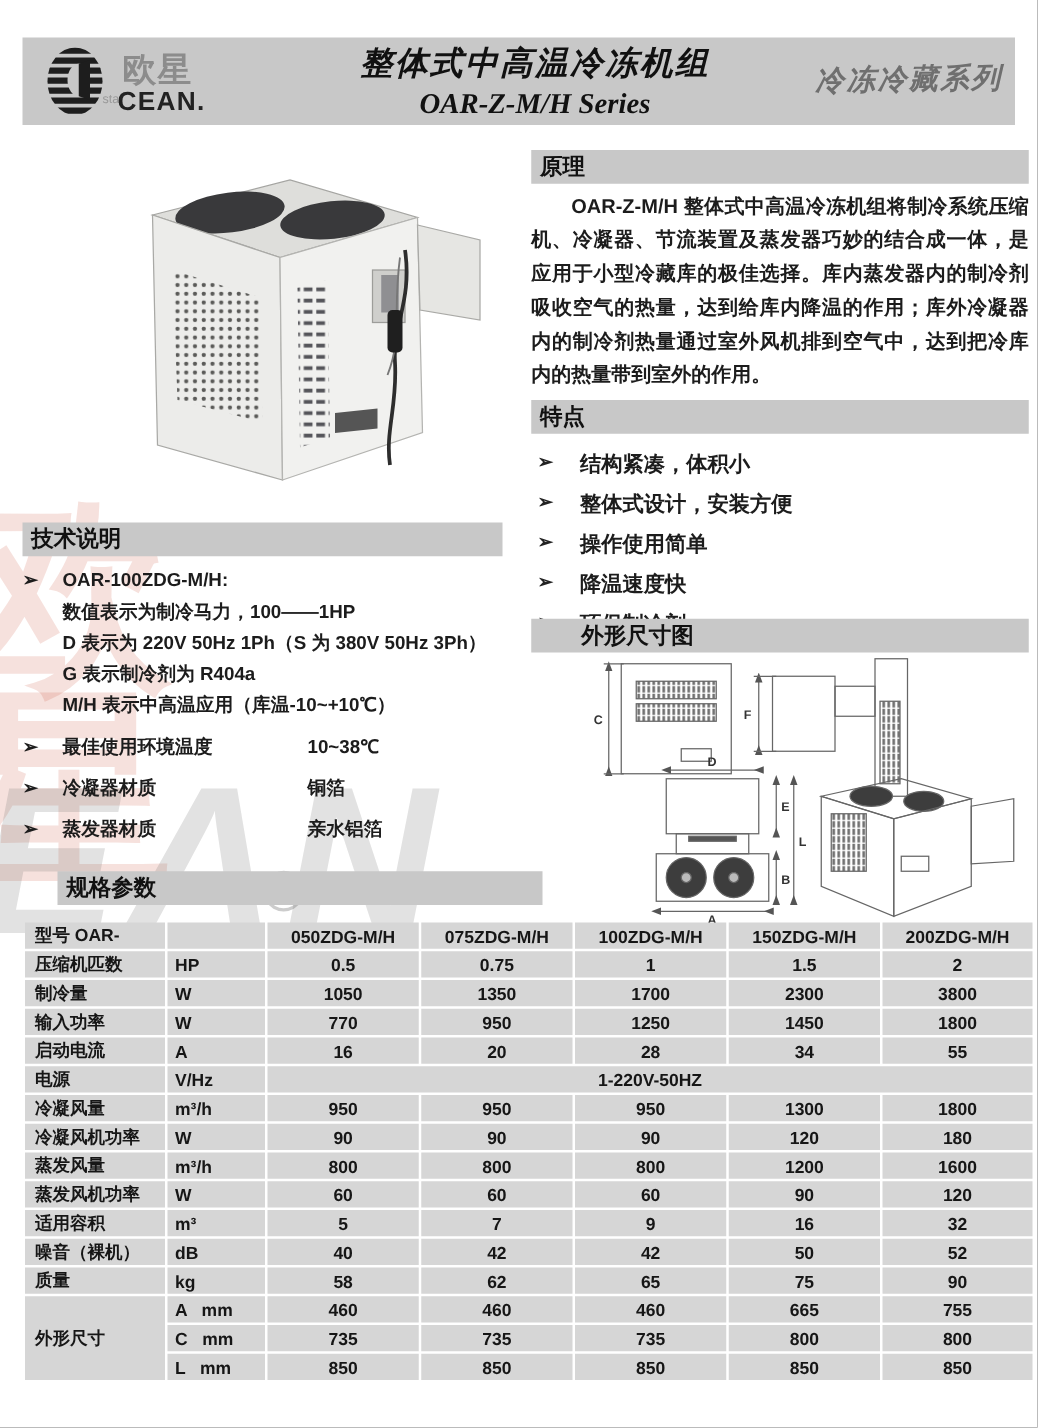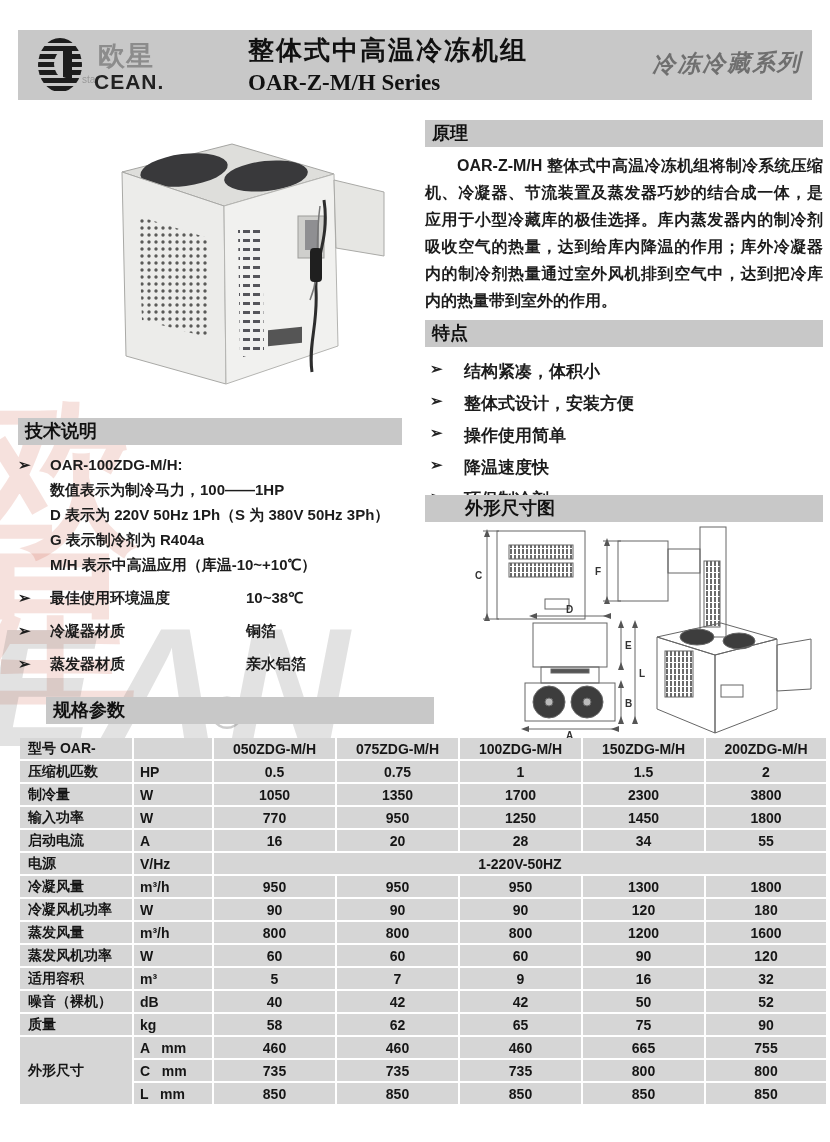--- a/index.html
+++ b/index.html
@@ -12,21 +12,21 @@
   .wm-gray{position:absolute;left:-18px;top:592px;z-index:0;font-size:168px;font-weight:900;
            font-style:italic;color:rgba(110,110,110,0.20);letter-spacing:6px;}
   .wm-reg{position:absolute;left:210px;top:686px;z-index:0;font-size:46px;font-weight:bold;
           color:rgba(110,110,110,0.35);}
   
   .band{left:18px;top:30px;width:794px;height:70px;background:#c8c8c8;}
   .logo{position:absolute;left:18px;top:6px;width:200px;height:60px;}
   .logo-cn{position:absolute;left:62px;top:2px;font-size:27px;font-weight:bold;color:#8c8c8c;letter-spacing:1px;}
   .logo-en{position:absolute;left:58px;top:34px;font-size:21px;font-weight:900;color:#222;letter-spacing:1px;}
   .logo-star{position:absolute;left:14px;top:38px;font-size:10px;color:#999;margin-left:32px;}
-  .title-wrap{position:absolute;left:230px;top:3px;width:360px;text-align:left;}
+  .title-wrap{position:absolute;left:230px;top:3px;width:360px;text-align:center;font-style:italic;}
   .title-cn{font-size:26px;font-weight:bold;letter-spacing:2px;color:#111;}
   .title-en{font-size:23px;font-weight:bold;font-family:"Liberation Serif",serif;color:#111;margin-top:2px;}
   .series{position:absolute;right:10px;top:18px;font-size:23px;font-weight:bold;font-style:italic;
           color:#6f6f6f;font-family:"Liberation Serif",serif;letter-spacing:2px;transform:rotate(-1deg);}
   
   .secbar{background:#c8c8c8;height:27px;line-height:27px;font-size:18px;font-weight:bold;
           padding-left:7px;box-sizing:border-box;color:#111;}
   
   .principle-body{left:425px;top:152px;width:398px;font-size:16px;font-weight:600;line-height:27px;
                   text-align:justify;text-indent:2em;}

